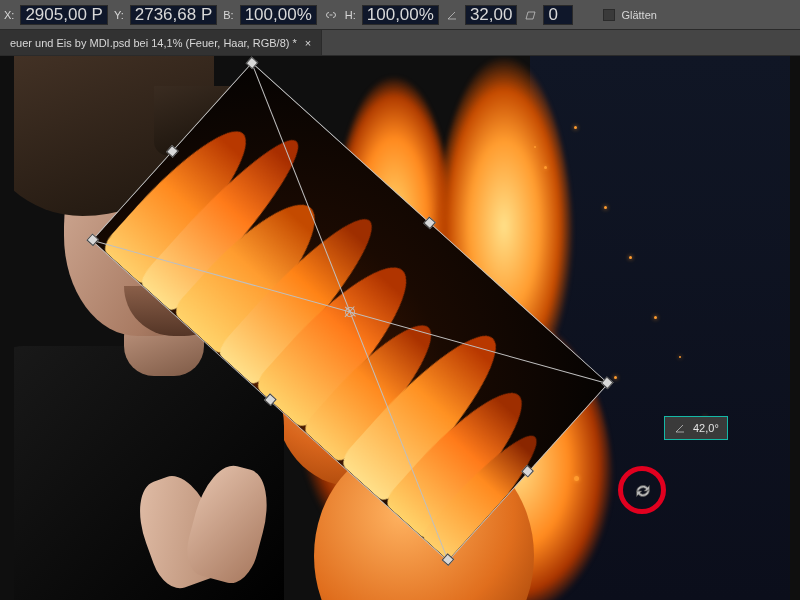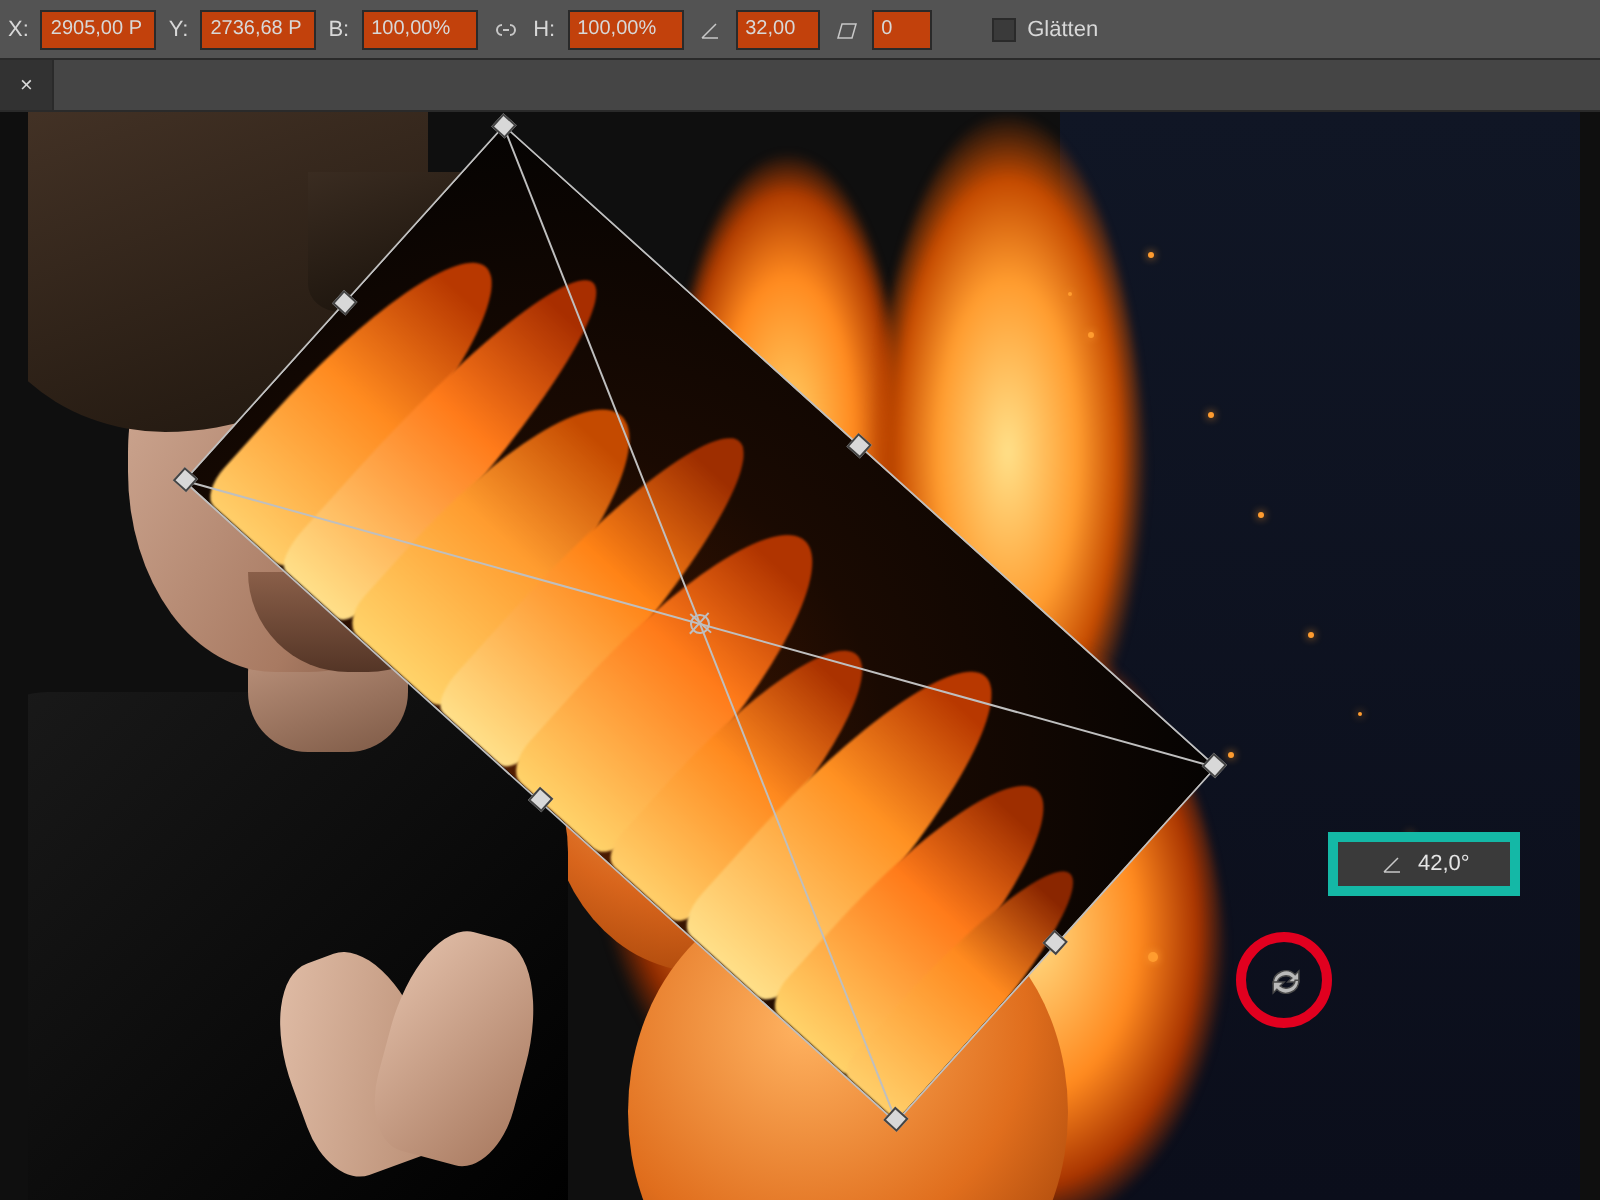--- a/index.html
+++ b/index.html
@@ -19,26 +19,26 @@
     background: #535353;
     border-bottom: 1px solid #2a2a2a;
     display: flex;
     align-items: center;
     gap: 6px;
     padding: 0 4px;
   }
   .opt-label { color: #d8d8d8; }
   .opt-field {
     min-width: 58px; height: 20px;
-    background: #c2410c;
+    background: #0f172a;
     border: 1px solid #2a2a2a;
     color: #d8d8d8;
     padding: 0 4px;
     line-height: 18px;
-    font-size: 10px;
+    font-size: 17px;
   }
   .linkbox { width: 16px; height: 16px; display: inline-flex; align-items: center; justify-content: center; }
   .linkbox svg { width: 12px; height: 12px; fill: none; stroke: #c8c8c8; stroke-width: 2; }
   .angleglyph { width: 14px; height: 14px; display: inline-flex; align-items: center; justify-content: center; }
   .angleglyph svg { width: 12px; height: 12px; fill: none; stroke: #c8c8c8; stroke-width: 1.5; }
   .checkbox {
     width: 12px; height: 12px; border: 1px solid #2a2a2a;
     background: #3a3a3a; display: inline-block;
   }
 
@@ -142,22 +142,22 @@
   }
   .tongue {
     position: absolute; bottom: 0;
     border-radius: 50% 50% 15% 15% / 70% 70% 10% 10%;
     filter: blur(0.5px);
   }
 
   
   .tooltip {
     position: absolute; left: 650px; top: 360px;
-    background: #3a3a3a; border: 5px solid #14b8a6;
-    color: #e4e4e4; padding: 4px 20px;
+    background: #3a3a3a; border: 1px solid #14b8a6;
+    color: #e4e4e4; padding: 4px 8px;
     display: flex; align-items: center; gap: 6px;
     font-size: 11px;
   }
 
   
   .rotate-cursor {
     position: absolute; left: 618px; top: 424px;
     width: 22px; height: 22px;
   }
   .rotate-cursor svg { width: 22px; height: 22px; fill: #b9b9b9; stroke: #4a4a4a; stroke-width: 0.8; }
@@ -201,20 +201,21 @@
   </span>
   <span class="opt-field" style="min-width:30px">0</span>
 
   <span style="width:18px"></span>
   <span class="checkbox"></span>
   <span class="opt-label">Glätten</span>
 </div>
 
 <div class="tab-bar">
   <div class="tab">
+    <span>euer und Eis by MDI.psd bei 14,1% (Feuer, Haar, RGB/8) *</span>
     <span class="close">×</span>
   </div>
 </div>
 
 <div class="canvas">
  <div class="canvas-inner">
 
   <div class="layer navy"></div>
 
   <div class="layer bg-flames">

